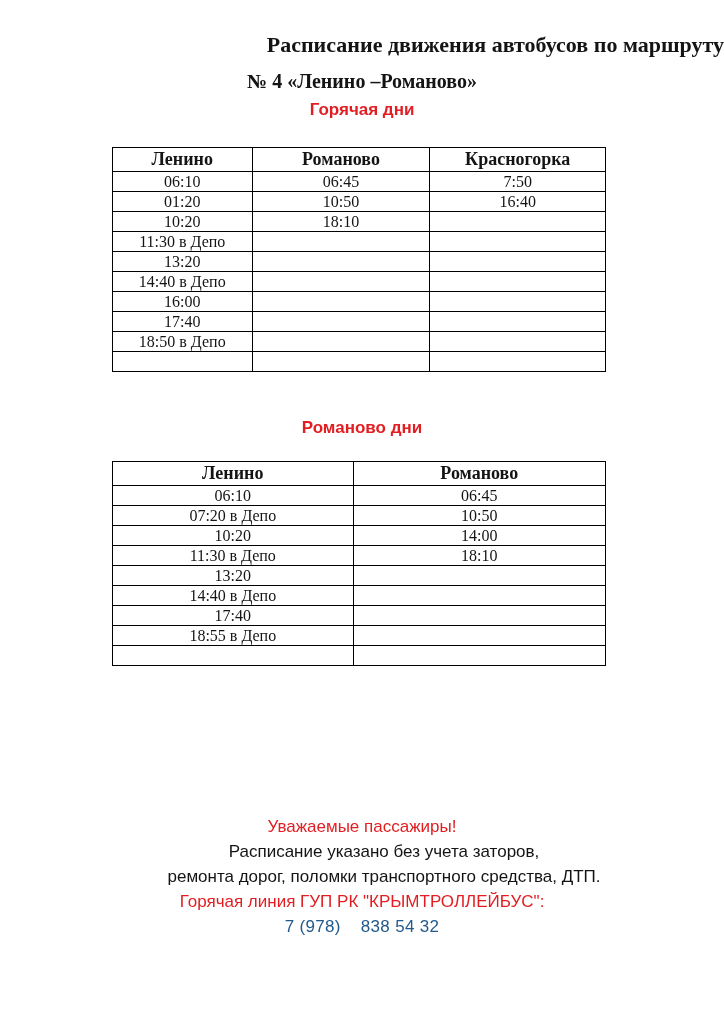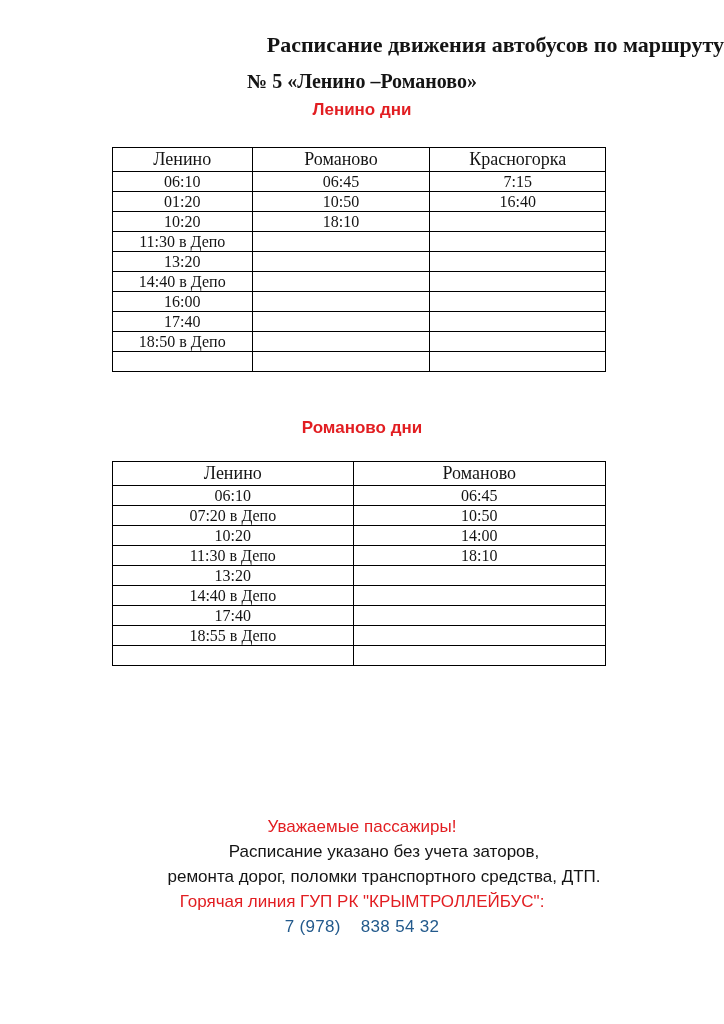--- a/index.html
+++ b/index.html
@@ -55,21 +55,21 @@
   }
   table.schedule th, table.schedule td{
     border:1px solid #000;
     text-align:center;
     vertical-align:middle;
     overflow:hidden;
     white-space:nowrap;
   }
   table.schedule th{
     font-family:"Liberation Serif", serif;
-    font-weight:normal;
+    font-weight:bold;
     font-size:18px;
     height:23px;
     padding:1px 6px;
   }
   table.schedule td{
     font-family:"Liberation Serif", serif;
     font-weight:normal;
     font-size:16px;
     height:20px;
     padding:0 16px;
@@ -99,42 +99,42 @@
     letter-spacing:0.3px;
   }
 </style>
 </head>
 <body>
 
 <div class="page">
 
   <div class="doc-title">Расписание движения автобусов по маршруту</div>
 
-  <div class="doc-subtitle">№ 5 «Ленино –Романово»</div>
-
-  <div class="section-heading heading-weekday">Ленино дни</div>
+  <div class="doc-subtitle">№ 4 «Ленино –Романово»</div>
+
+  <div class="section-heading heading-weekday">Горячая дни</div>
 
   <table class="schedule weekday-table">
     <colgroup>
         <col class="c1">
         <col class="c2">
         <col class="c3">
       </colgroup>
   <thead>
         <tr>
           <th>Ленино</th>
           <th>Романово</th>
           <th>Красногорка</th>
         </tr>
       </thead>
       <tbody>
         <tr>
           <td>06:10</td>
           <td>06:45</td>
-          <td>7:15</td>
+          <td>7:50</td>
         </tr>
         <tr>
           <td>01:20</td>
           <td>10:50</td>
           <td>16:40</td>
         </tr>
         <tr>
           <td>10:20</td>
           <td>18:10</td>
           <td></td>

